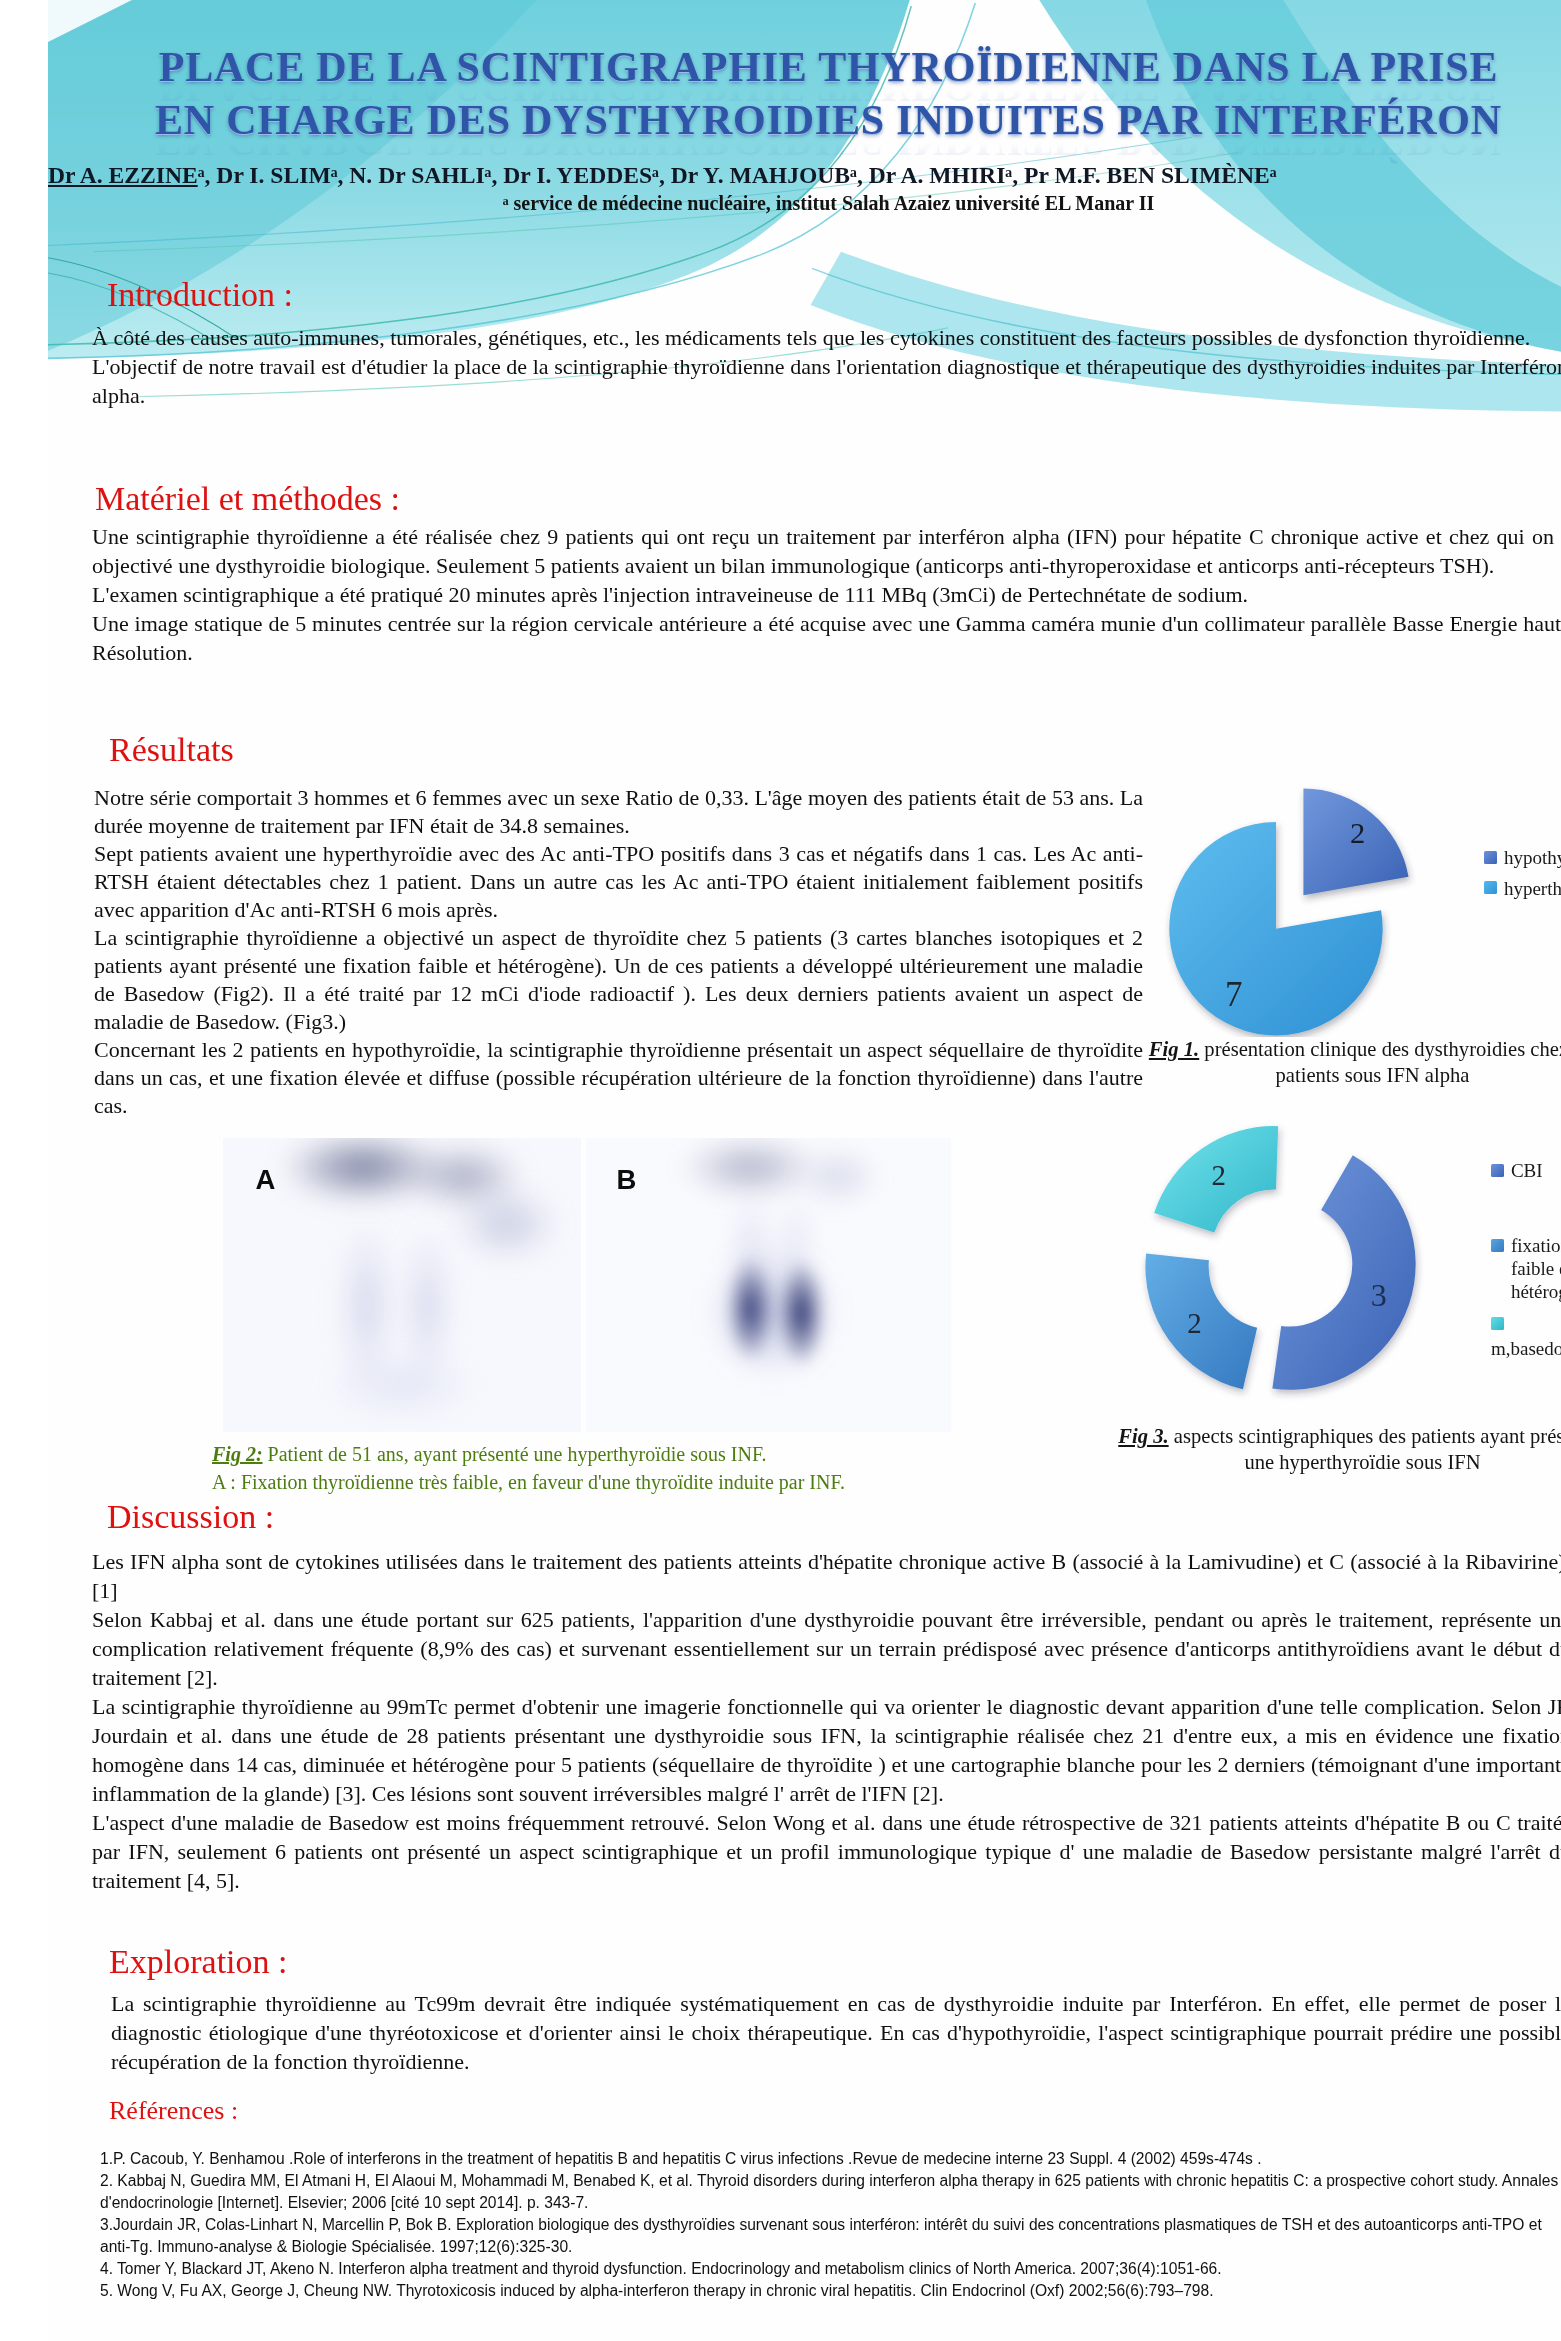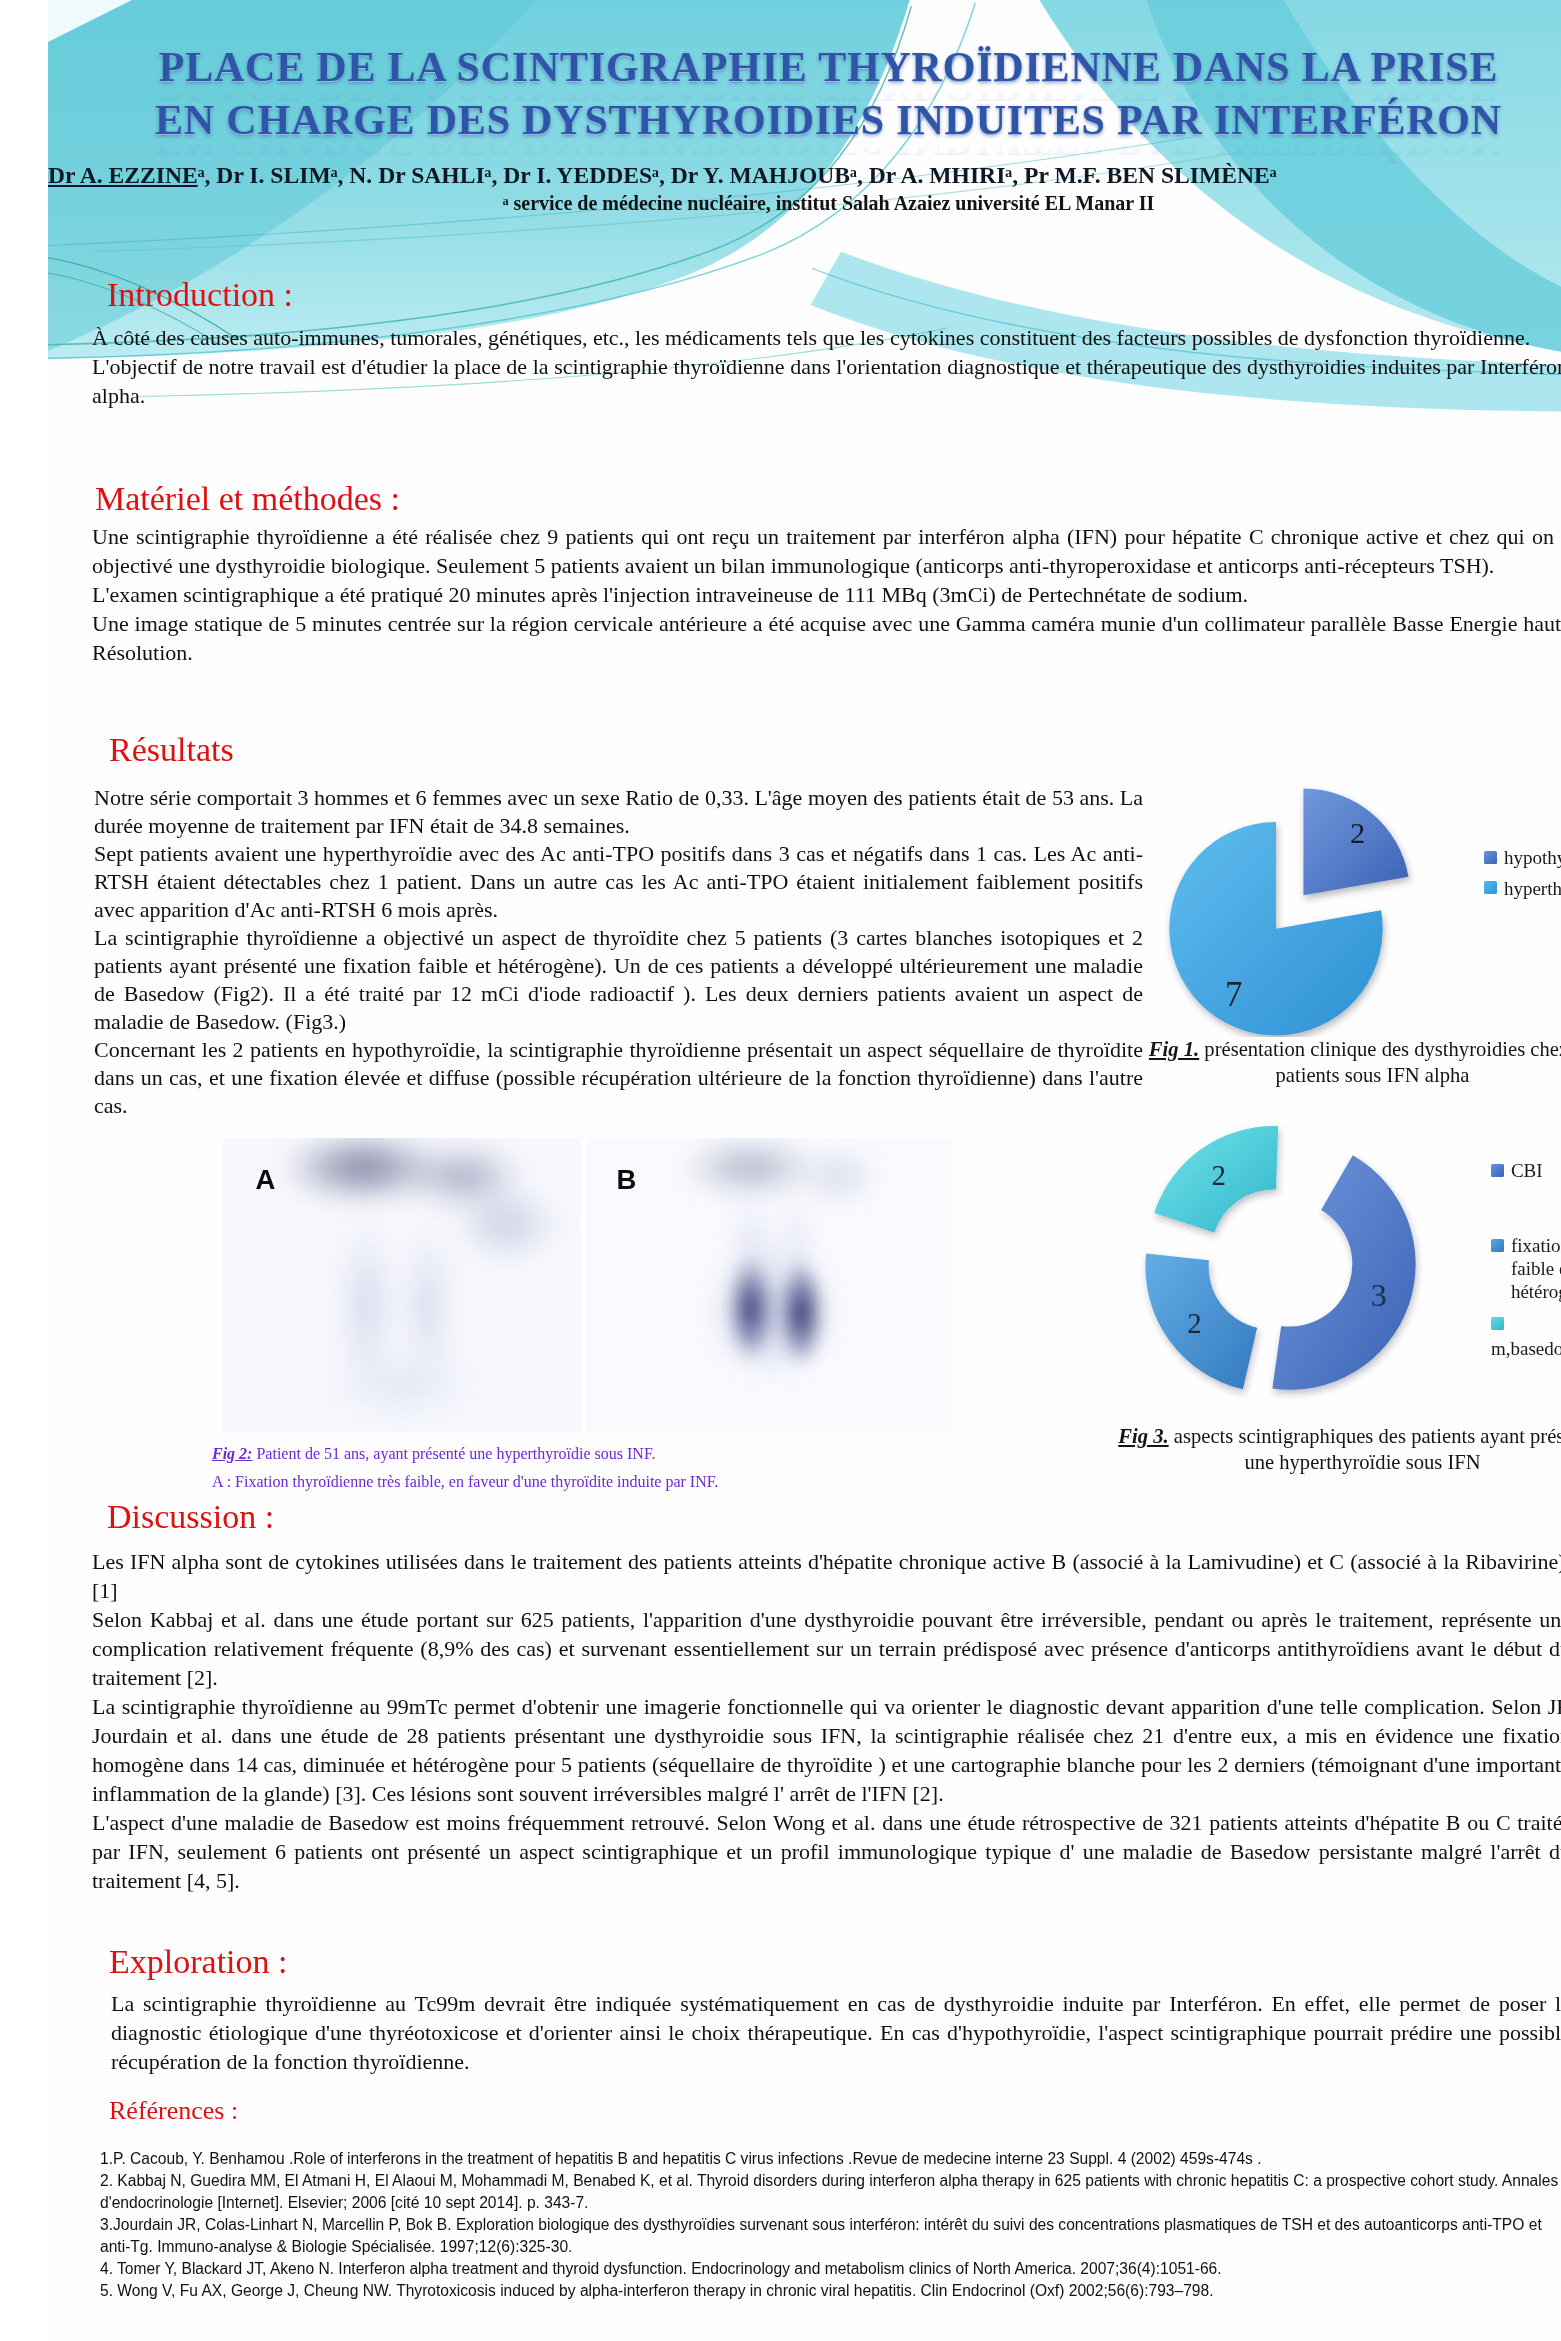--- a/index.html
+++ b/index.html
@@ -33,21 +33,21 @@
   .sw-hypo{background:linear-gradient(135deg,#6b93dd,#3a62b4);}
   .sw-hyper{background:linear-gradient(135deg,#55b8ec,#2f93d6);}
   .sw-cbi{background:linear-gradient(135deg,#6b93dd,#3a62b4);}
   .sw-fix{background:linear-gradient(135deg,#5aa7e0,#3579c0);}
   .sw-bas{background:linear-gradient(135deg,#63dde6,#2fb6c9);}
   
   .scinti{position:absolute;overflow:hidden;}
   .scinti .blob{position:absolute;border-radius:50%;filter:blur(12.2px);}
   .scinti-label{position:absolute;font-family:"Liberation Sans",sans-serif;font-weight:bold;
       font-size:27.5px;color:#0c0c0c;}
-  #fig2-caption{position:absolute;font-size:16px;line-height:28px;color:#6d28d9;}
+  #fig2-caption{position:absolute;font-size:20px;line-height:28px;color:#4d7c0f;}
   #fig2-caption p{margin:0;}
   #fig2-caption .just{text-align:justify;}
   
   #refs-text{position:absolute;font-family:"Liberation Sans","DejaVu Sans",sans-serif;
       font-size:15.6px;line-height:22px;color:#101010;}
   #refs-text p{margin:0;}
   svg text{font-family:"Liberation Serif","DejaVu Serif",serif;}
 </style>
 </head>
 <body>

